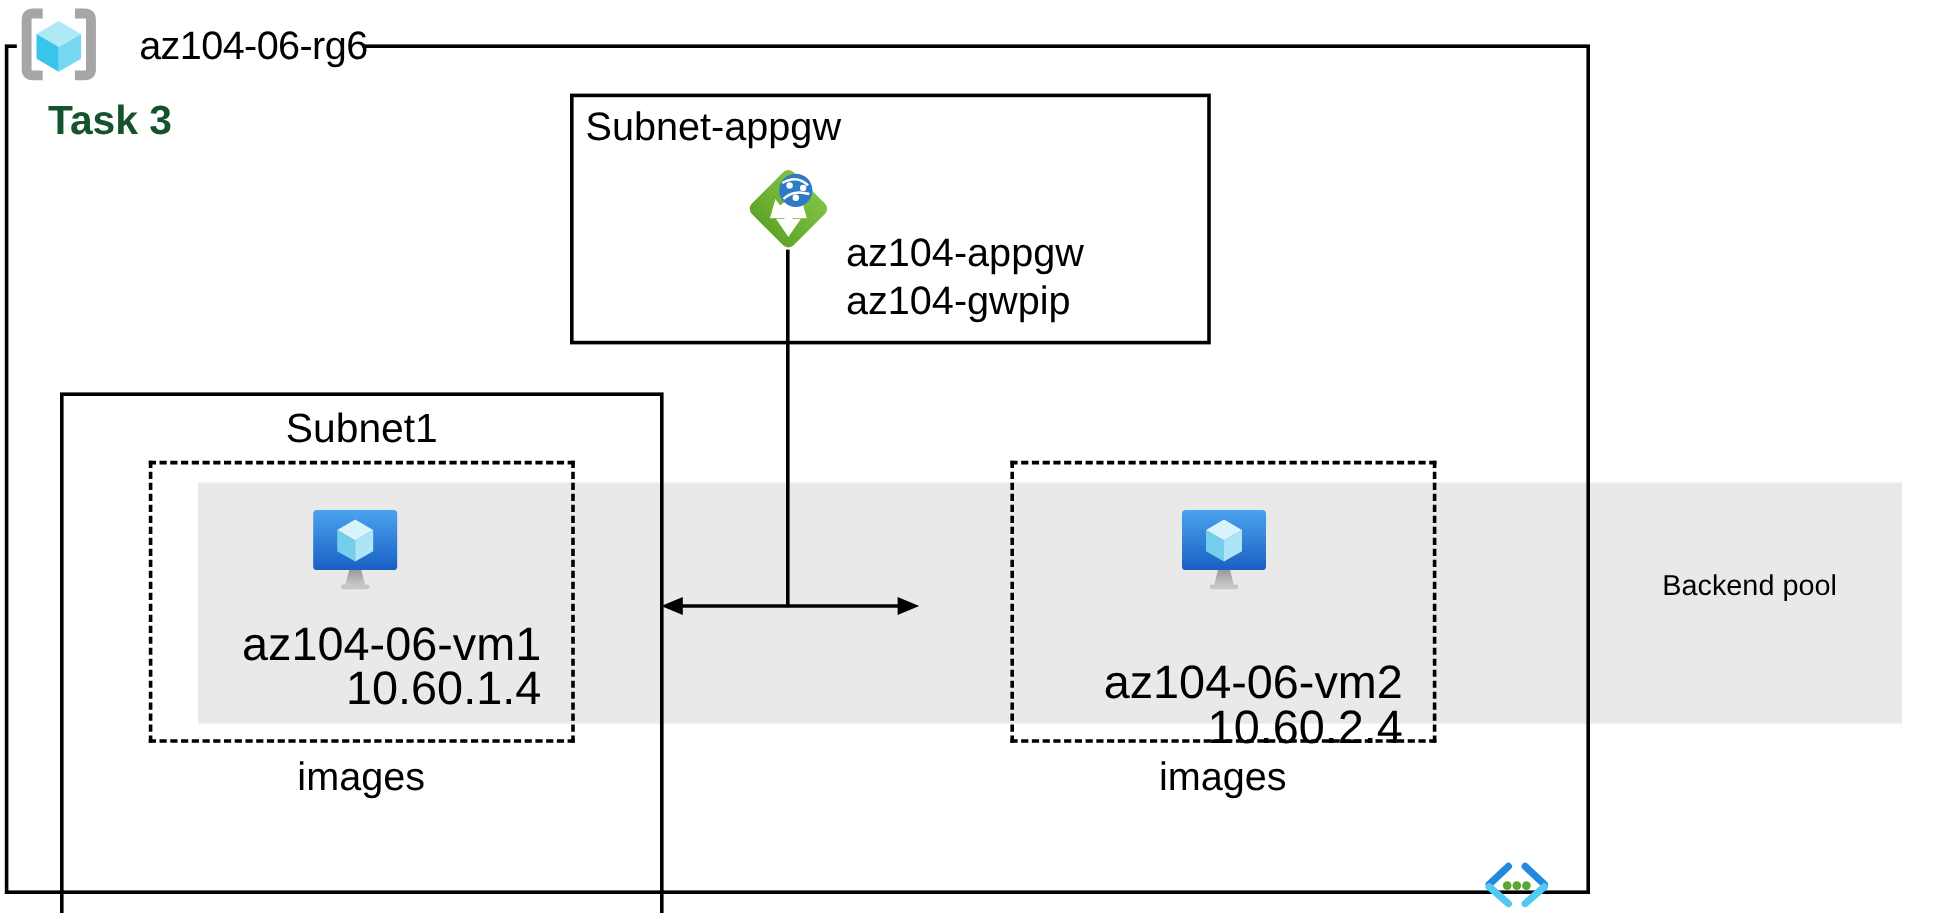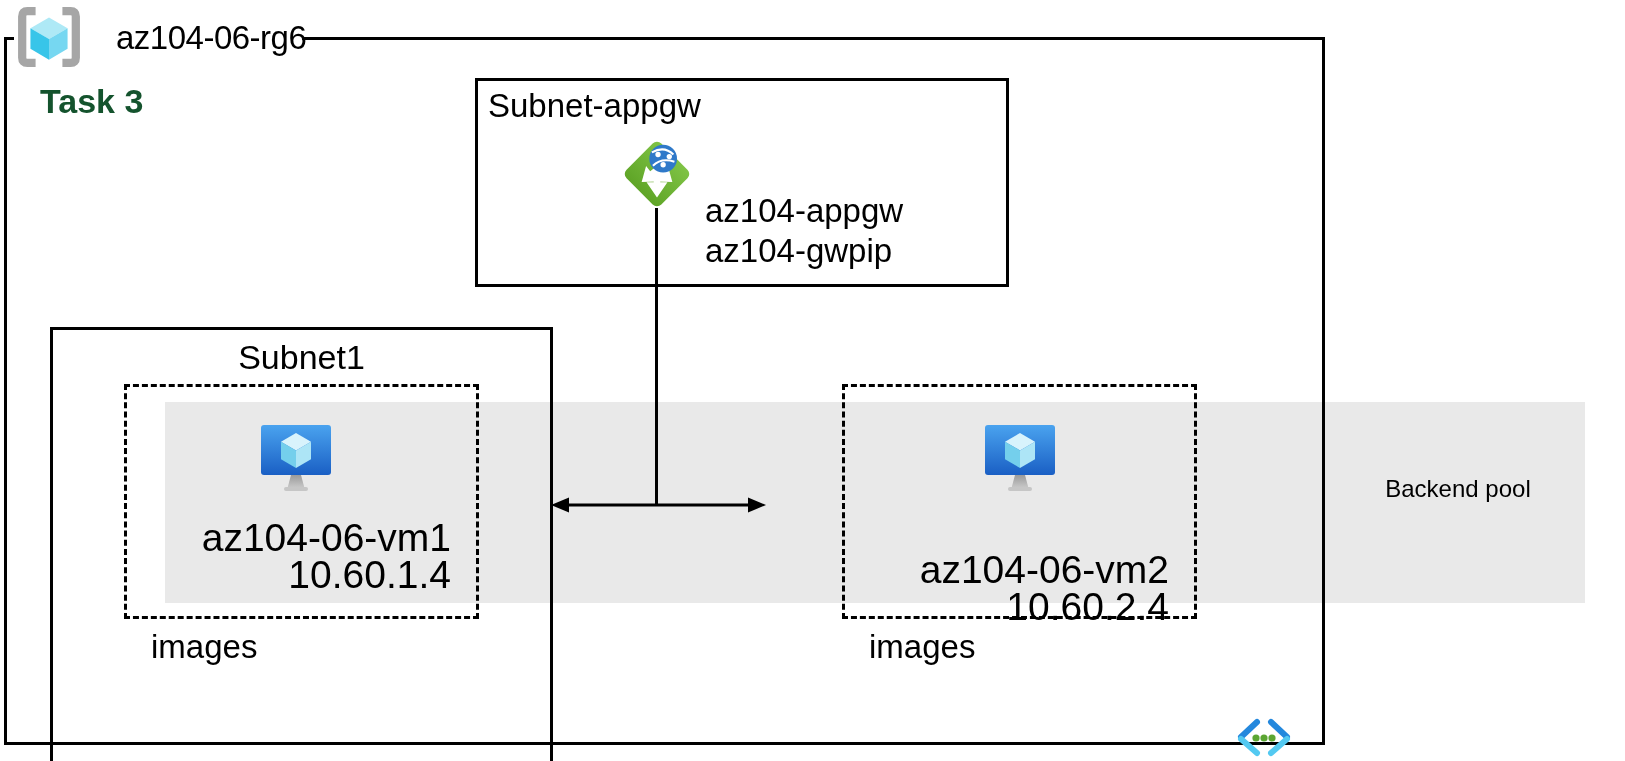--- a/index.html
+++ b/index.html
@@ -41,21 +41,21 @@
   .subnet-label{position:absolute;left:0;top:8px;width:100%;text-align:center;font-size:34px;line-height:38px;}
   .dashed-box{top:384px;width:355px;height:235px;border:3px dashed #000;z-index:2;background:transparent;}
   .dashed1{left:124px;}
   .dashed2{left:842px;}
   .vm-icon{top:423px;width:80px;height:72px;z-index:4;}
   .vm1-icon{left:256px;}
   .vm2-icon{left:980px;}
   .vm-text{top:519px;width:300px;text-align:right;font-size:39px;line-height:37px;z-index:4;}
   .vm1-text{left:151px;}
   .vm2-text{left:869px;margin-top:32px;}
-  .caption{top:629px;width:300px;text-align:left;font-size:33px;line-height:36px;z-index:4;}
+  .caption{top:629px;width:300px;text-align:center;font-size:33px;line-height:36px;z-index:4;}
   .caption1{left:151px;}
   .caption2{left:869px;}
 
   
   .vnet-icon{left:1236px;top:715px;width:56px;height:44px;z-index:5;}
 </style>
 </head>
 <body>
 
 <div class="stage">

